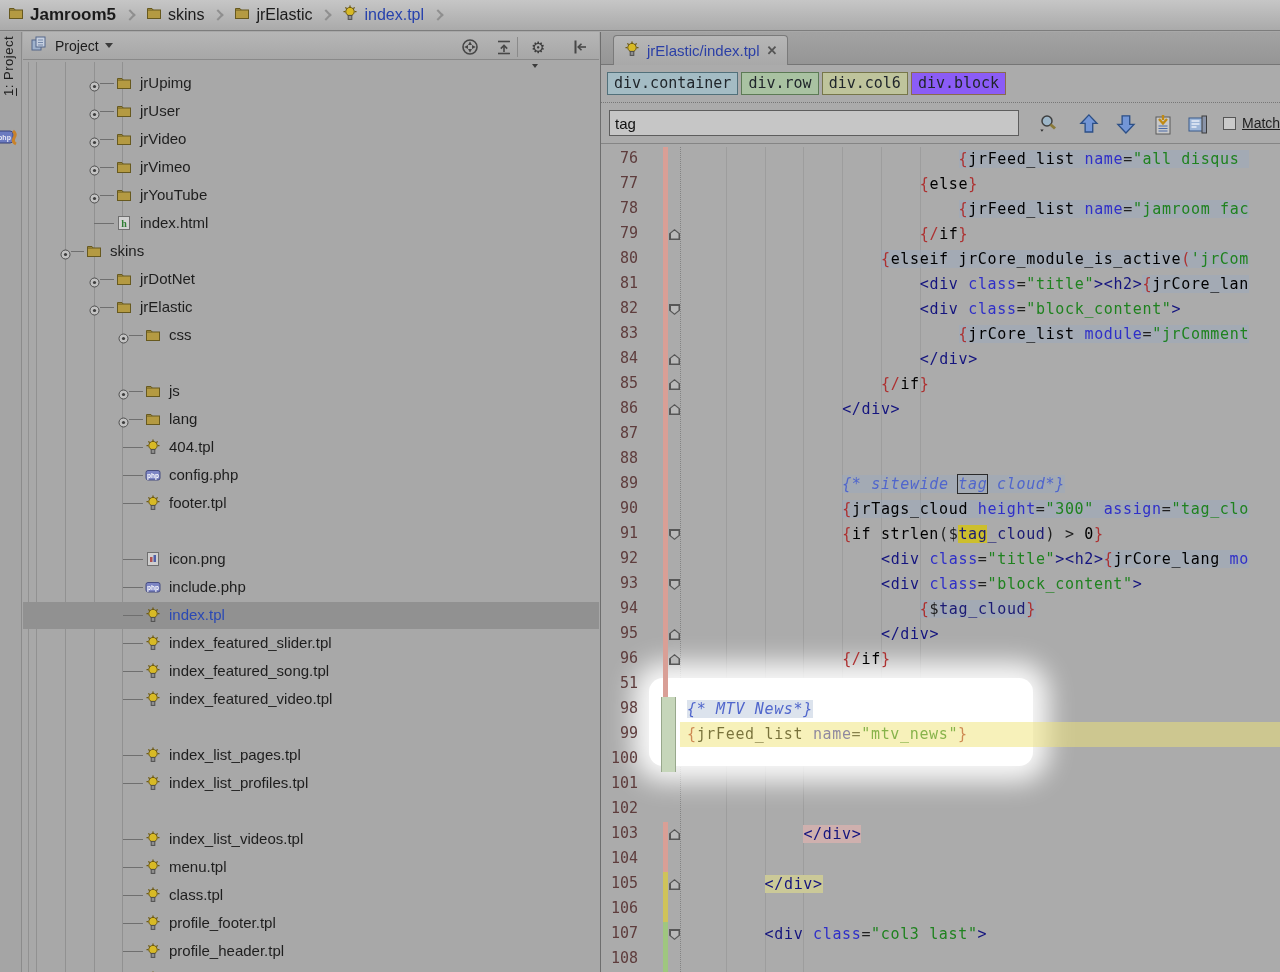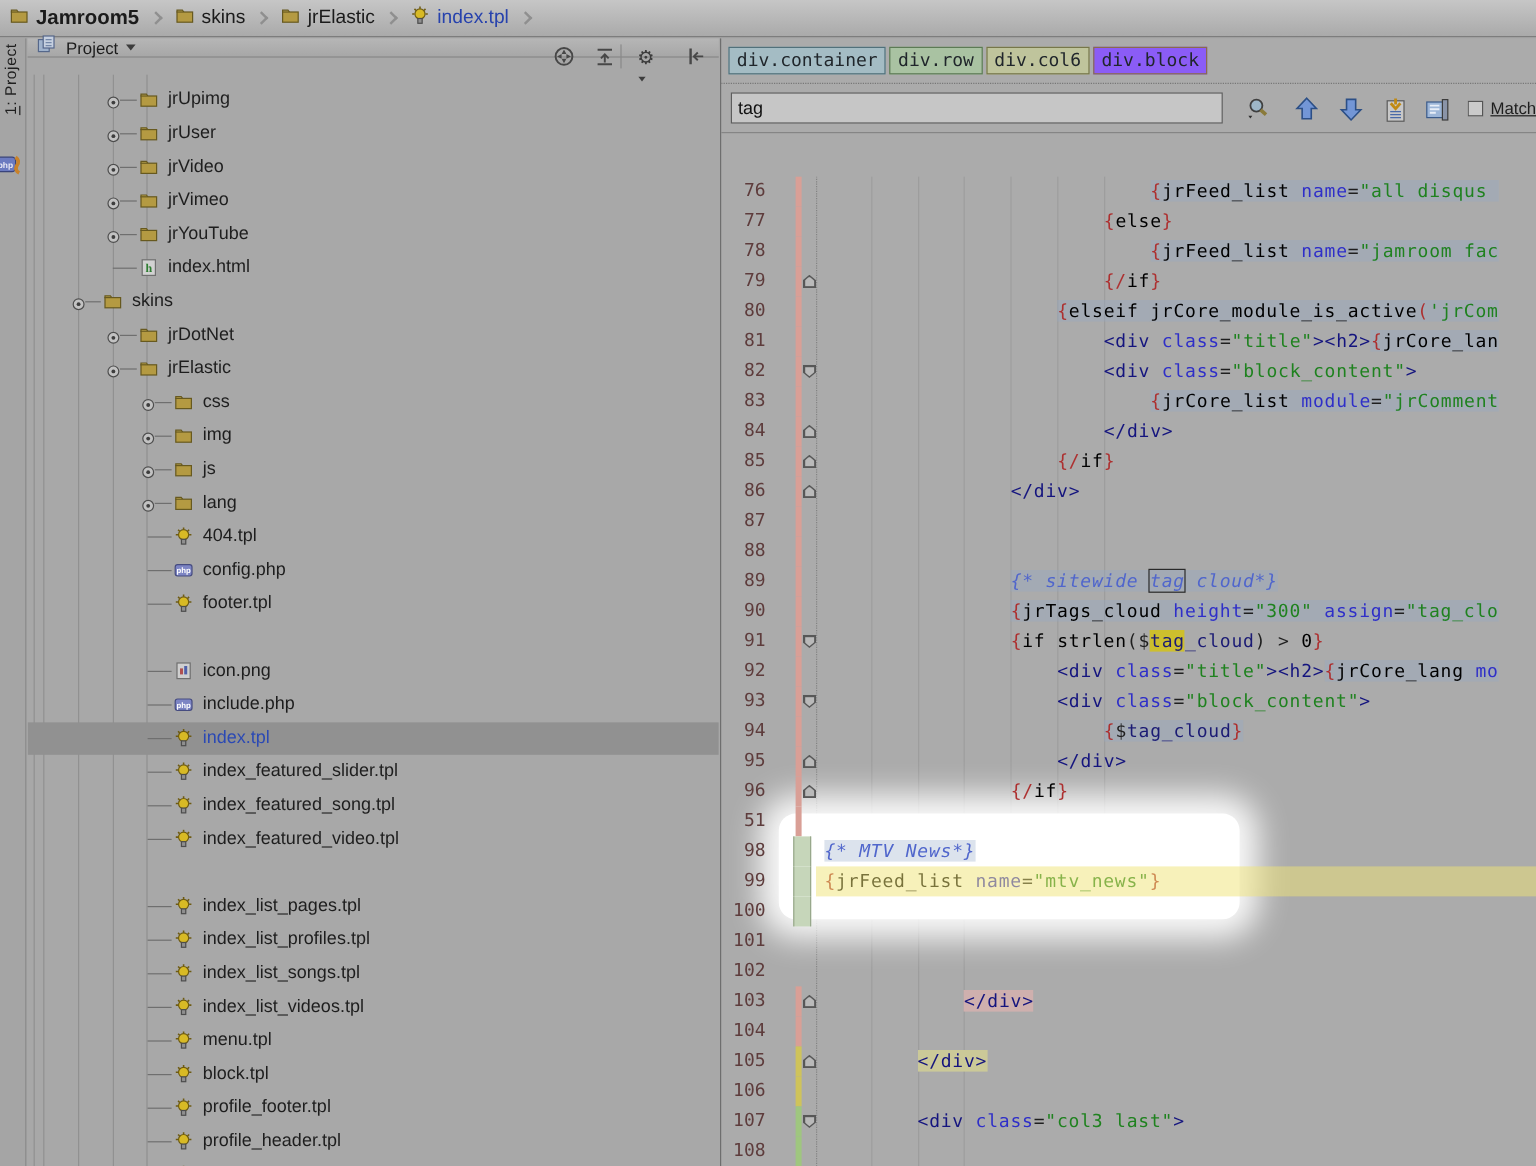--- a/index.html
+++ b/index.html
@@ -20,21 +20,21 @@
   
   #stripe { position:absolute; top:32px; left:0; width:22px; height:940px;
     background:#a5a5a5; border-right:1px solid #8b8b8b; }
   #stripe-tab { position:absolute; top:4px; left:1px; writing-mode:vertical-rl;
     transform:rotate(180deg); font-size:13px; color:#1f1f1f; letter-spacing:.5px; }
   #stripe-tab u { text-decoration:underline; }
   #stripe-icon { position:absolute; top:96px; left:-6px; width:26px; height:20px; }
 
   
   #panel { position:absolute; top:32px; left:23px; width:576px; height:940px; background:#a8a8a8; }
-  #panel-header { position:relative; height:16px; background:linear-gradient(#b6b6b6,#a7a7a7);
+  #panel-header { position:relative; height:28px; background:linear-gradient(#b6b6b6,#a7a7a7);
     border-bottom:1px solid #898989; display:flex; align-items:center; }
   #panel-title { font-size:14px; color:#1c1c1c; margin-left:6px; }
   .hdr-btn { position:absolute; top:6px; width:18px; height:18px; }
   .hdr-sep { position:absolute; top:5px; left:494px; width:1px; height:20px; background:#8a8a8a; }
   .caret-down { width:0; height:0; border-left:4px solid transparent; border-right:4px solid transparent;
     border-top:5px solid #3c3c3c; display:inline-block; margin-left:6px; }
 
   #tree { position:absolute; top:30px; left:0; width:576px; height:910px; overflow:hidden; }
   .guide { position:absolute; top:0; bottom:0; width:1px; background:#7e7e7e; opacity:.55; }
   .trow { position:absolute; left:0; width:576px; height:27px; }
@@ -305,32 +305,20 @@
           <span class="tknob" style="left: 94.5px;"><svg width="11" height="11">
               <circle cx="5.5" cy="5.5" r="4.5" fill="#c2c2c2" stroke="#4e4e4e"></circle>
               <circle cx="5.5" cy="5.5" r="1.6" fill="#3e3e3e"></circle>
             </svg></span>
           <span class="ticon" style="left: 122px;"><svg width="16" height="16">
               <path d="M1.5 5.5v-2h4.5l1.3 1.7" fill="#c3ab52" stroke="#67591f"></path>
               <rect x="1.5" y="5" width="13" height="8.5" fill="#b49a42" stroke="#67591f"></rect>
             </svg></span>
           <span class="tlabel" style="left: 146px;">css</span>
         </div>
-        <div class="trow" style="top: 288px;">
-          <div class="tconn" style="left: 106px; width: 14px;"></div>
-          <span class="tknob" style="left: 94.5px;"><svg width="11" height="11">
-              <circle cx="5.5" cy="5.5" r="4.5" fill="#c2c2c2" stroke="#4e4e4e"></circle>
-              <circle cx="5.5" cy="5.5" r="1.6" fill="#3e3e3e"></circle>
-            </svg></span>
-          <span class="ticon" style="left: 122px;"><svg width="16" height="16">
-              <path d="M1.5 5.5v-2h4.5l1.3 1.7" fill="#c3ab52" stroke="#67591f"></path>
-              <rect x="1.5" y="5" width="13" height="8.5" fill="#b49a42" stroke="#67591f"></rect>
-            </svg></span>
-          <span class="tlabel" style="left: 146px;">img</span>
-        </div>
         <div class="trow" style="top: 316px;">
           <div class="tconn" style="left: 106px; width: 14px;"></div>
           <span class="tknob" style="left: 94.5px;"><svg width="11" height="11">
               <circle cx="5.5" cy="5.5" r="4.5" fill="#c2c2c2" stroke="#4e4e4e"></circle>
               <circle cx="5.5" cy="5.5" r="1.6" fill="#3e3e3e"></circle>
             </svg></span>
           <span class="ticon" style="left: 122px;"><svg width="16" height="16">
               <path d="M1.5 5.5v-2h4.5l1.3 1.7" fill="#c3ab52" stroke="#67591f"></path>
               <rect x="1.5" y="5" width="13" height="8.5" fill="#b49a42" stroke="#67591f"></rect>
             </svg></span>
@@ -455,31 +443,20 @@
           <div class="tconn" style="left: 100px; width: 20px;"></div>
           <span class="ticon" style="left: 122px;"><svg width="16" height="16">
               <g stroke="#6e5b12">
                 <circle cx="8" cy="6.6" r="4.2" fill="#d8ba25"></circle>
                 <path d="M8 .5v1.7M3.4 2.4l1.3 1.3M12.6 2.4l-1.3 1.3M1.5 6.6h1.9M12.6 6.6h1.9" stroke-width="1.3"></path>
                 <rect x="6.2" y="10.4" width="3.6" height="4" fill="#8f8f8f" stroke="#4d4d4d"></rect>
               </g>
             </svg></span>
           <span class="tlabel" style="left: 146px;">index_list_profiles.tpl</span>
         </div>
-        <div class="trow" style="top: 736px;">
-          <div class="tconn" style="left: 100px; width: 20px;"></div>
-          <span class="ticon" style="left: 122px;"><svg width="16" height="16">
-              <g stroke="#6e5b12">
-                <circle cx="8" cy="6.6" r="4.2" fill="#d8ba25"></circle>
-                <path d="M8 .5v1.7M3.4 2.4l1.3 1.3M12.6 2.4l-1.3 1.3M1.5 6.6h1.9M12.6 6.6h1.9" stroke-width="1.3"></path>
-                <rect x="6.2" y="10.4" width="3.6" height="4" fill="#8f8f8f" stroke="#4d4d4d"></rect>
-              </g>
-            </svg></span>
-          <span class="tlabel" style="left: 146px;">index_list_songs.tpl</span>
-        </div>
         <div class="trow" style="top: 764px; padding-left: 16px;">
           <div class="tconn" style="left: 100px; width: 20px;"></div>
           <span class="ticon" style="left: 122px;"><svg width="16" height="16">
               <g stroke="#6e5b12">
                 <circle cx="8" cy="6.6" r="4.2" fill="#d8ba25"></circle>
                 <path d="M8 .5v1.7M3.4 2.4l1.3 1.3M12.6 2.4l-1.3 1.3M1.5 6.6h1.9M12.6 6.6h1.9" stroke-width="1.3"></path>
                 <rect x="6.2" y="10.4" width="3.6" height="4" fill="#8f8f8f" stroke="#4d4d4d"></rect>
               </g>
             </svg></span>
           <span class="tlabel" style="left: 146px;">index_list_videos.tpl</span>
@@ -497,21 +474,21 @@
         </div>
         <div class="trow" style="top: 820px;">
           <div class="tconn" style="left: 100px; width: 20px;"></div>
           <span class="ticon" style="left: 122px;"><svg width="16" height="16">
               <g stroke="#6e5b12">
                 <circle cx="8" cy="6.6" r="4.2" fill="#d8ba25"></circle>
                 <path d="M8 .5v1.7M3.4 2.4l1.3 1.3M12.6 2.4l-1.3 1.3M1.5 6.6h1.9M12.6 6.6h1.9" stroke-width="1.3"></path>
                 <rect x="6.2" y="10.4" width="3.6" height="4" fill="#8f8f8f" stroke="#4d4d4d"></rect>
               </g>
             </svg></span>
-          <span class="tlabel" style="left: 146px;">block.tpl</span>
+          <span class="tlabel" style="left: 146px;">class.tpl</span>
         </div>
         <div class="trow" style="top: 848px;">
           <div class="tconn" style="left: 100px; width: 20px;"></div>
           <span class="ticon" style="left: 122px;"><svg width="16" height="16">
               <g stroke="#6e5b12">
                 <circle cx="8" cy="6.6" r="4.2" fill="#d8ba25"></circle>
                 <path d="M8 .5v1.7M3.4 2.4l1.3 1.3M12.6 2.4l-1.3 1.3M1.5 6.6h1.9M12.6 6.6h1.9" stroke-width="1.3"></path>
                 <rect x="6.2" y="10.4" width="3.6" height="4" fill="#8f8f8f" stroke="#4d4d4d"></rect>
               </g>
             </svg></span>
@@ -535,20 +512,33 @@
                 <path d="M8 .5v1.7M3.4 2.4l1.3 1.3M12.6 2.4l-1.3 1.3M1.5 6.6h1.9M12.6 6.6h1.9" stroke-width="1.3"></path>
                 <rect x="6.2" y="10.4" width="3.6" height="4" fill="#8f8f8f" stroke="#4d4d4d"></rect>
               </g>
             </svg></span>
           <span class="tlabel" style="left: 146px;">profile_index.tpl</span>
         </div>
       </div>
   </div>
 
   <div id="editor">
+    <div id="tabbar">
+      <div id="tab">
+        <span><svg width="16" height="16">
+              <g stroke="#6e5b12">
+                <circle cx="8" cy="6.6" r="4.2" fill="#d8ba25"></circle>
+                <path d="M8 .5v1.7M3.4 2.4l1.3 1.3M12.6 2.4l-1.3 1.3M1.5 6.6h1.9M12.6 6.6h1.9" stroke-width="1.3"></path>
+                <rect x="6.2" y="10.4" width="3.6" height="4" fill="#8f8f8f" stroke="#4d4d4d"></rect>
+              </g>
+            </svg></span>
+        <span id="tab-title">jrElastic/index.tpl</span>
+        <span id="tab-close">✕</span>
+      </div>
+    </div>
     <div id="chipsbar">
         <span class="chip" style="background: rgb(164, 188, 196); border-color: rgb(81, 112, 122);">div.container</span>
         <span class="chip" style="background: rgb(169, 194, 162); border-color: rgb(92, 122, 85);">div.row</span>
         <span class="chip" style="background: rgb(191, 196, 156); border-color: rgb(118, 118, 74);">div.col6</span>
         <span class="chip" style="background: #8b5cf6; border-color: rgb(138, 107, 77);">div.block</span>
       </div>
     <div id="searchbar">
       <input id="search-input" value="tag" style="">
       <span class="sbtn" style="left:436px">
         <svg width="24" height="24">

